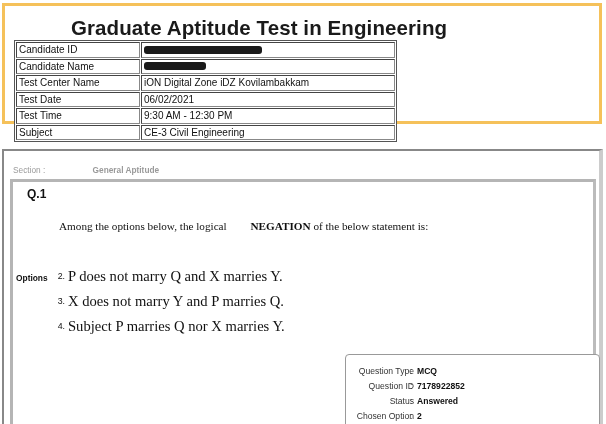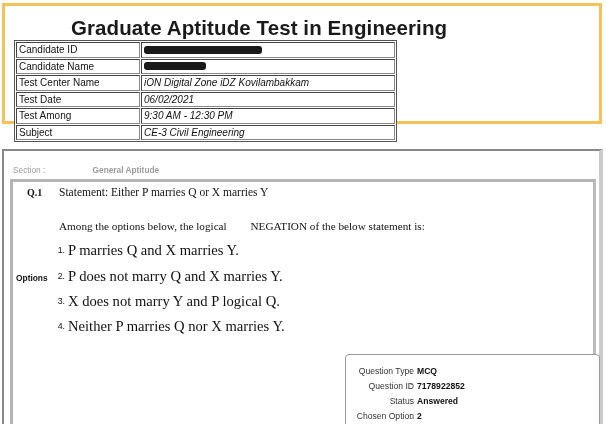--- a/index.html
+++ b/index.html
@@ -20,52 +20,52 @@
     border-collapse: separate; border-spacing: 1px;
     border: 1px solid #555; background: #fff;
   }
   .info-table td {
     border: 1px solid #444; border-right-color: #888; border-bottom-color: #888;
     font-size: 10px; height: 15.5px; line-height: 13px; padding: 0 2px;
     color: #111; white-space: nowrap;
     box-shadow: inset 0 0 0 1px #fff;
   }
   .info-table td.label { width: 124px; }
-  .info-table td.value { width: 254px; font-style: italic; }
+  .info-table td.value { width: 254px; }
   .info-table tr { }
   .redacted {
     display: inline-block; height: 8px; background: #1a1a1a; vertical-align: middle;
     border-radius: 3px; margin-top: -2px;
   }
 
   
   .question-panel {
     position: absolute; left: 2px; top: 149px; width: 601px; height: 278px;
     border: 2px solid #888; border-right: 4px solid #ccc; background: #fff;
   }
   .section-label {
     position: absolute; left: 9px; top: 14px; font-size: 8.3px; color: #9a9a9a;
   }
   .section-label b { font-weight: bold; color: #9a9a9a; padding-left: 45px; }
   .question-box {
     position: absolute; left: 6px; top: 28px; width: 586px; height: 260px;
     border: 3px solid #b5b5b5; border-right-color: #bbb; border-bottom: none;
   }
   .q-number {
-    position: absolute; left: 14px; top: 5px; font-size: 10px; font-weight: bold; color: #111; font-family: Liberation Serif, serif;
+    position: absolute; left: 14px; top: 5px; font-size: 12px; font-weight: bold; color: #111;
   }
   .q-statement {
     position: absolute; left: 46px; top: 4px;
     font-family: "Liberation Serif", serif; font-size: 11.5px; color: #111;
   }
   .q-prompt {
     position: absolute; left: 46px; top: 38px;
     font-family: "Liberation Serif", serif; font-size: 11.2px; color: #111;
   }
-  .q-prompt b { font-weight: normal; padding-left: 21px; }
+  .q-prompt b { font-weight: bold; padding-left: 21px; }
   .options-label {
     position: absolute; left: 3px; top: 59px; font-size: 8.4px; font-weight: bold; color: #111; margin-top: 32px;
   }
   .option {
     position: absolute; left: 39px;
     font-family: "Liberation Serif", serif; font-size: 14.6px; color: #111; white-space: nowrap;
   }
   .option .num {
     font-family: "Liberation Sans", sans-serif; font-size: 8.8px; display: inline-block;
     width: 12px; text-align: right; margin-right: 3px; vertical-align: 2px;
@@ -103,45 +103,43 @@
     </tr>
     <tr>
       <td class="label">Test Center Name</td>
       <td class="value">iON Digital Zone iDZ Kovilambakkam</td>
     </tr>
     <tr>
       <td class="label">Test Date</td>
       <td class="value">06/02/2021</td>
     </tr>
     <tr>
-      <td class="label">Test Among</td>
+      <td class="label">Test Time</td>
       <td class="value">9:30 AM - 12:30 PM</td>
     </tr>
     <tr>
       <td class="label">Subject</td>
       <td class="value">CE-3 Civil Engineering</td>
     </tr>
   </tbody>
     </table>
 </div>
 
 <div class="question-panel">
   <div class="section-label"><span>Section : </span><b>General Aptitude</b></div>
 
   <div class="question-box">
     <div class="q-number">Q.1</div>
-    <div class="q-statement">Statement: Either P marries Q or X marries Y</div>
     <div class="q-prompt"><span>Among the options below, the logical </span><b>NEGATION</b><span> of the below statement is:</span></div>
 
     <div class="options-label">Options</div>
 
-    <div class="option opt-1"><span class="num">1.</span><span>P marries Q and X marries Y.</span></div>
     <div class="option opt-2"><span class="num">2.</span><span>P does not marry Q and X marries Y.</span></div>
-    <div class="option opt-3"><span class="num">3.</span><span>X does not marry Y and P logical Q.</span></div>
-    <div class="option opt-4"><span class="num">4.</span><span>Neither P marries Q nor X marries Y.</span></div>
+    <div class="option opt-3"><span class="num">3.</span><span>X does not marry Y and P marries Q.</span></div>
+    <div class="option opt-4"><span class="num">4.</span><span>Subject P marries Q nor X marries Y.</span></div>
 
     <div class="meta-box">
       <div class="meta-row" style="top:10px;">
         <span class="k">Question Type</span>
           <span class="colon">:</span>
           <span class="v">MCQ</span>
       </div>
       <div class="meta-row" style="top:25px;">
         <span class="k">Question ID</span>
           <span class="colon">:</span>

